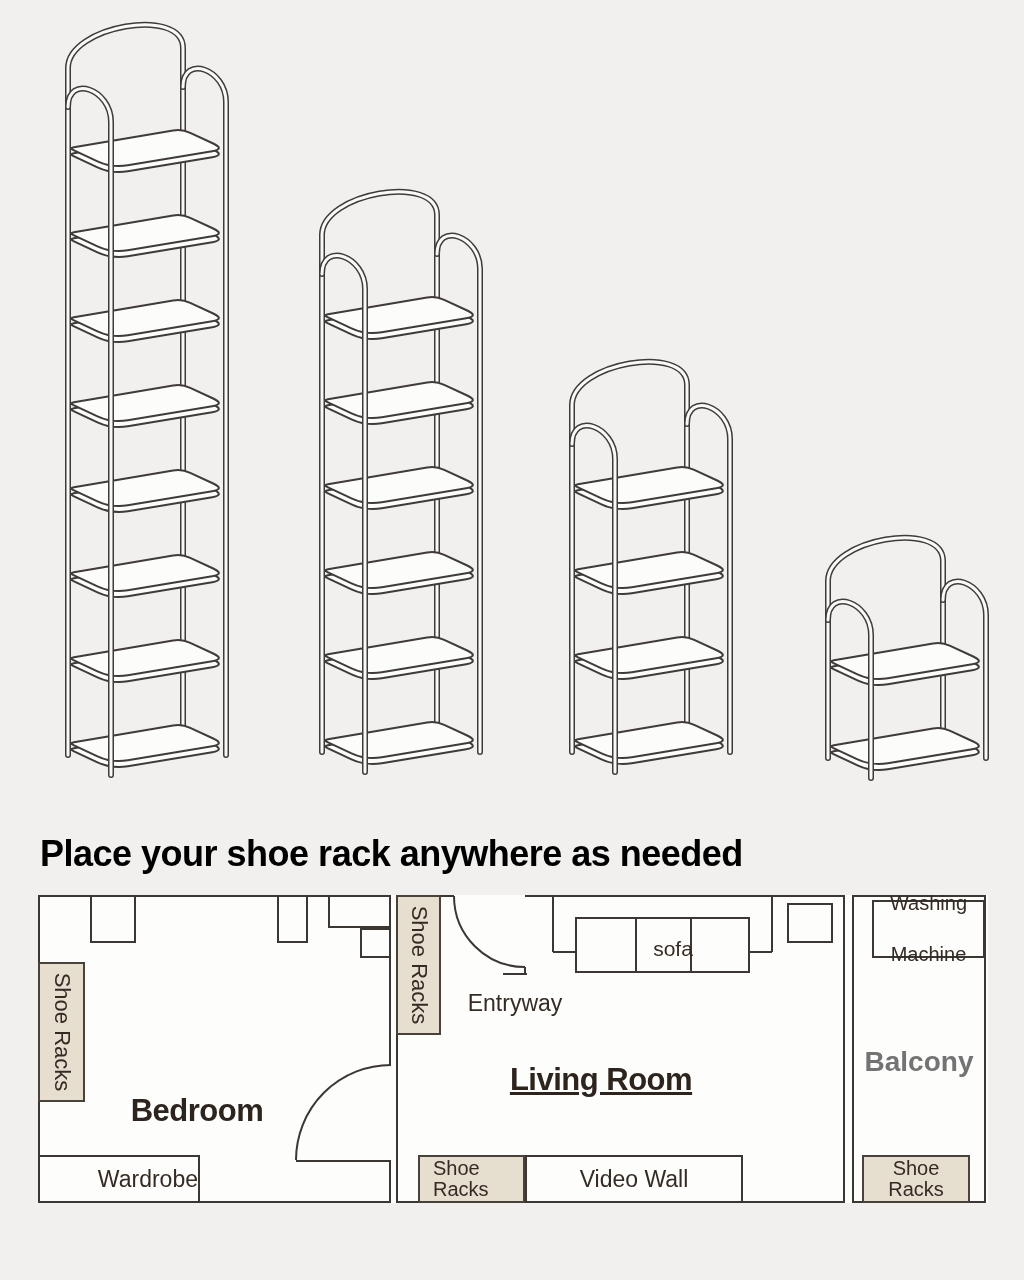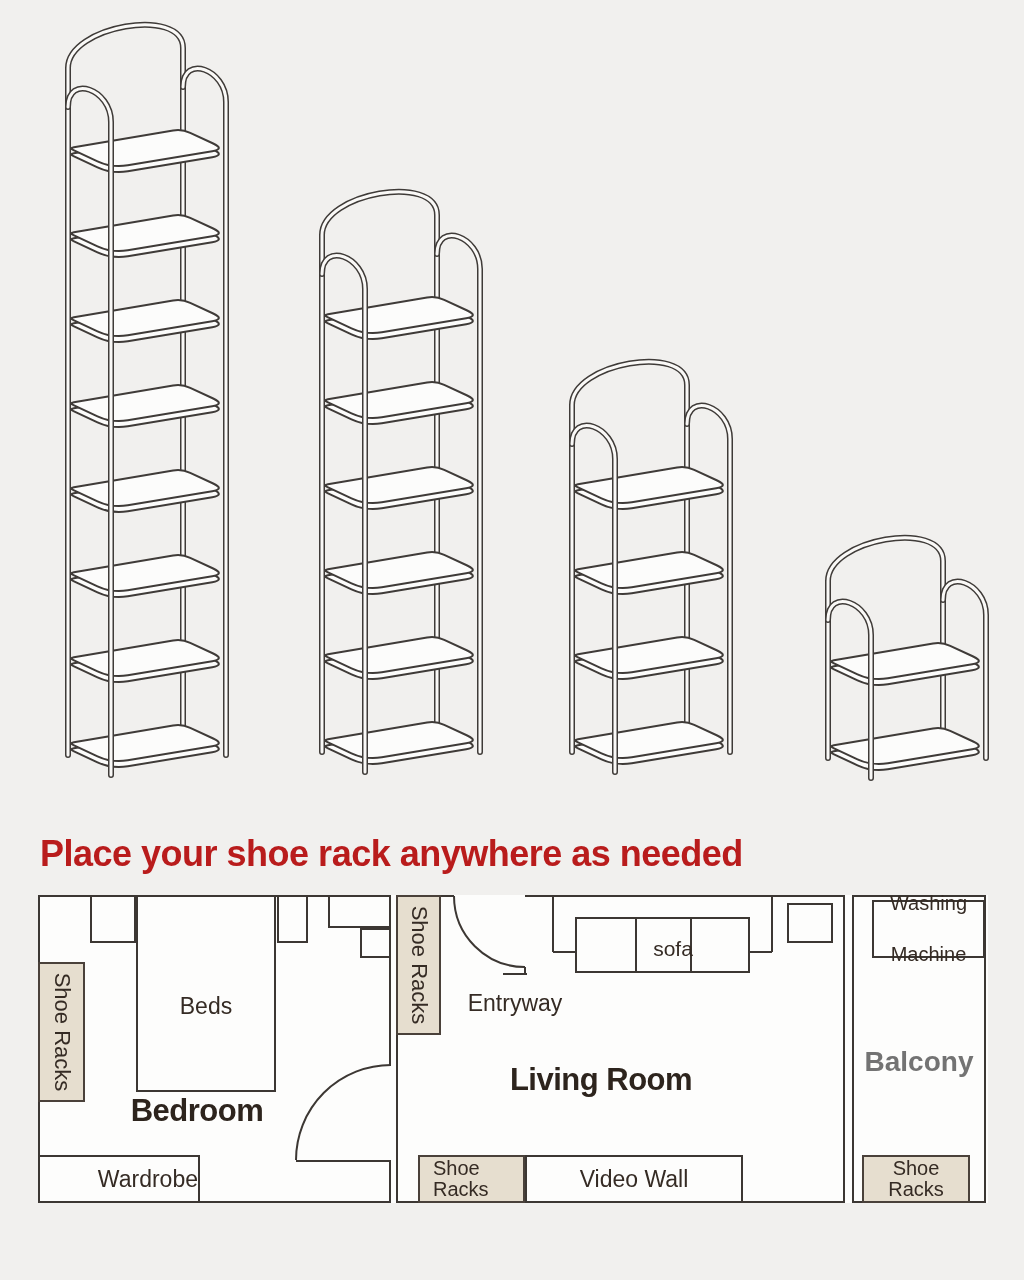--- a/index.html
+++ b/index.html
@@ -1,20 +1,20 @@
 <!DOCTYPE html>
 <html><head>
 <meta charset="utf-8">
 <style>
   html,body{margin:0;padding:0;background:#dcdcda;}
   .page{position:relative;width:1024px;height:1280px;background:#f1f0ee;overflow:hidden;
         font-family:"Liberation Sans",sans-serif;color:#352b24;}
   #racks-svg{position:absolute;left:0;top:0;}
   .heading{position:absolute;left:40px;top:833px;margin:0;font-size:36px;font-weight:700;
-           letter-spacing:-0.5px;color:#b91c1c;white-space:nowrap;}
+           letter-spacing:-0.5px;color:#000000;white-space:nowrap;}
   .plan{position:absolute;left:38px;top:895px;width:950px;height:308px;background:#fdfdfc;}
   .room{position:absolute;border:2px solid #3c3733;background:#fdfdfc;box-sizing:border-box;}
   .wbox{position:absolute;border:2px solid #3c3733;background:#fdfdfc;box-sizing:border-box;}
   .bbox{position:absolute;border:2px solid #4a413a;background:#e6decf;box-sizing:border-box;}
   .lbl{position:absolute;display:flex;align-items:center;justify-content:center;text-align:center;}
   .t20{font-size:20px;line-height:21px;}
   .t21{font-size:21px;}
   .t23{font-size:23px;}
   .b28{font-size:28px;font-weight:700;color:#737373;}
   .b31{font-size:31px;font-weight:700;color:#2d241d;letter-spacing:-0.5px;}
@@ -116,23 +116,20 @@
       <rect x="350" y="170" width="4" height="95" fill="#fdfdfc"></rect>
       <path d="M 258 265 A 95 95 0 0 1 353 170" fill="none" stroke="#3c3733" stroke-width="2"></path>
       <path d="M 258 266 L 351 266" fill="none" stroke="#3c3733" stroke-width="2"></path>
       <rect x="416" y="0" width="71" height="3" fill="#fdfdfc"></rect>
       <path d="M 416 1 A 71 71 0 0 0 487 72" fill="none" stroke="#3c3733" stroke-width="2"></path>
       <path d="M 487 72 L 487 79 M 465 79 L 489 79" fill="none" stroke="#3c3733" stroke-width="2"></path>
       <path d="M 515 2 L 515 57 M 515 57 L 537 57 M 712 57 L 734 57 M 734 2 L 734 57" fill="none" stroke="#3c3733" stroke-width="2"></path>
     </svg>
 
     <div class="wbox" style="left:52px;top:0;width:46px;height:48px;"></div>
-    <div class="wbox lbl t23" style="left:98px;top:0;width:140px;height:197px;padding-top:26px;">
-      <span>Beds</span>
-    </div>
     <div class="wbox" style="left:239px;top:0;width:31px;height:48px;"></div>
     <div class="wbox" style="left:290px;top:0;width:63px;height:33px;"></div>
     <div class="wbox" style="left:322px;top:33px;width:31px;height:30px;"></div>
     <div class="bbox" style="left:0;top:67px;width:47px;height:140px;">
       <span class="vtext">Shoe Racks</span>
     </div>
     <div class="lbl b31" style="left:59px;top:199px;width:200px;height:34px;">Bedroom</div>
     <div class="wbox lbl t23" style="left:0;top:260px;width:162px;height:48px;justify-content:flex-end;">
       <span>Wardrobe</span>
     </div>
@@ -140,21 +137,21 @@
     <div class="bbox" style="left:358px;top:0;width:45px;height:140px;">
       <span class="vtext">Shoe Racks</span>
     </div>
     <div class="wbox" style="left:537px;top:22px;width:175px;height:56px;">
       <div class="divider" style="left:58px;"></div>
       <div class="divider" style="left:113px;"></div>
     </div>
     <div class="lbl t21" style="left:598px;top:42px;width:74px;height:24px;">sofa</div>
     <div class="wbox" style="left:749px;top:8px;width:46px;height:40px;"></div>
     <div class="lbl t23" style="left:417px;top:95px;width:120px;height:26px;">Entryway</div>
-    <div class="lbl b31" style="left:458px;top:168px;width:210px;height:34px;">Living Room</div>
+    <div class="lbl b31" style="left:458px;top:168px;width:210px;height:34px;text-decoration:underline;">Living Room</div>
     <div class="bbox twolines t20" style="left:380px;top:260px;width:107px;height:48px;padding-left:13px;">
       <div>Shoe</div>
       <div>Racks</div>
     </div>
     <div class="wbox lbl t23" style="left:487px;top:260px;width:218px;height:48px;">
       <span>Video Wall</span>
     </div>
 
     <div class="wbox twolines t20" style="left:834px;top:5px;width:113px;height:58px;text-align:center;gap:30px;">
       <div>Washing</div>

